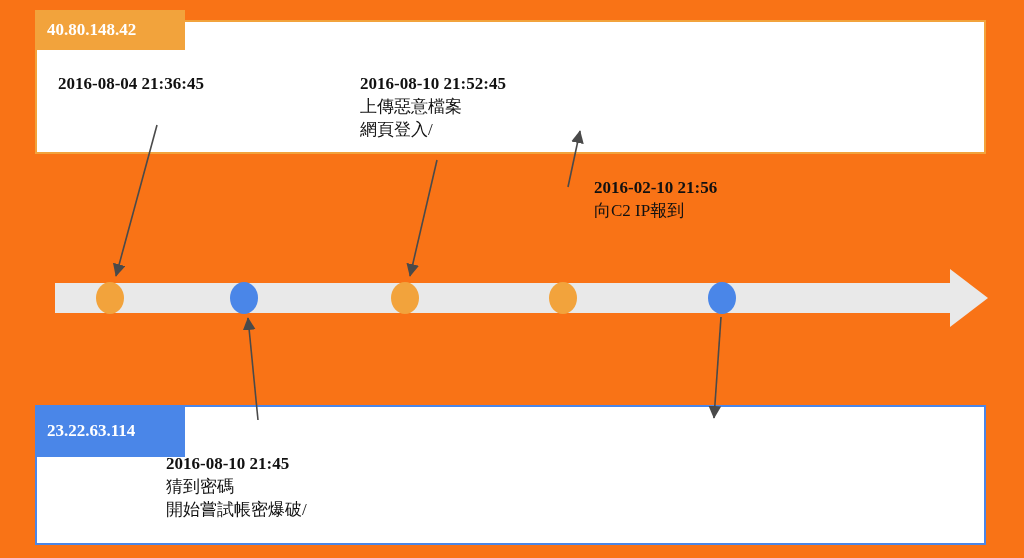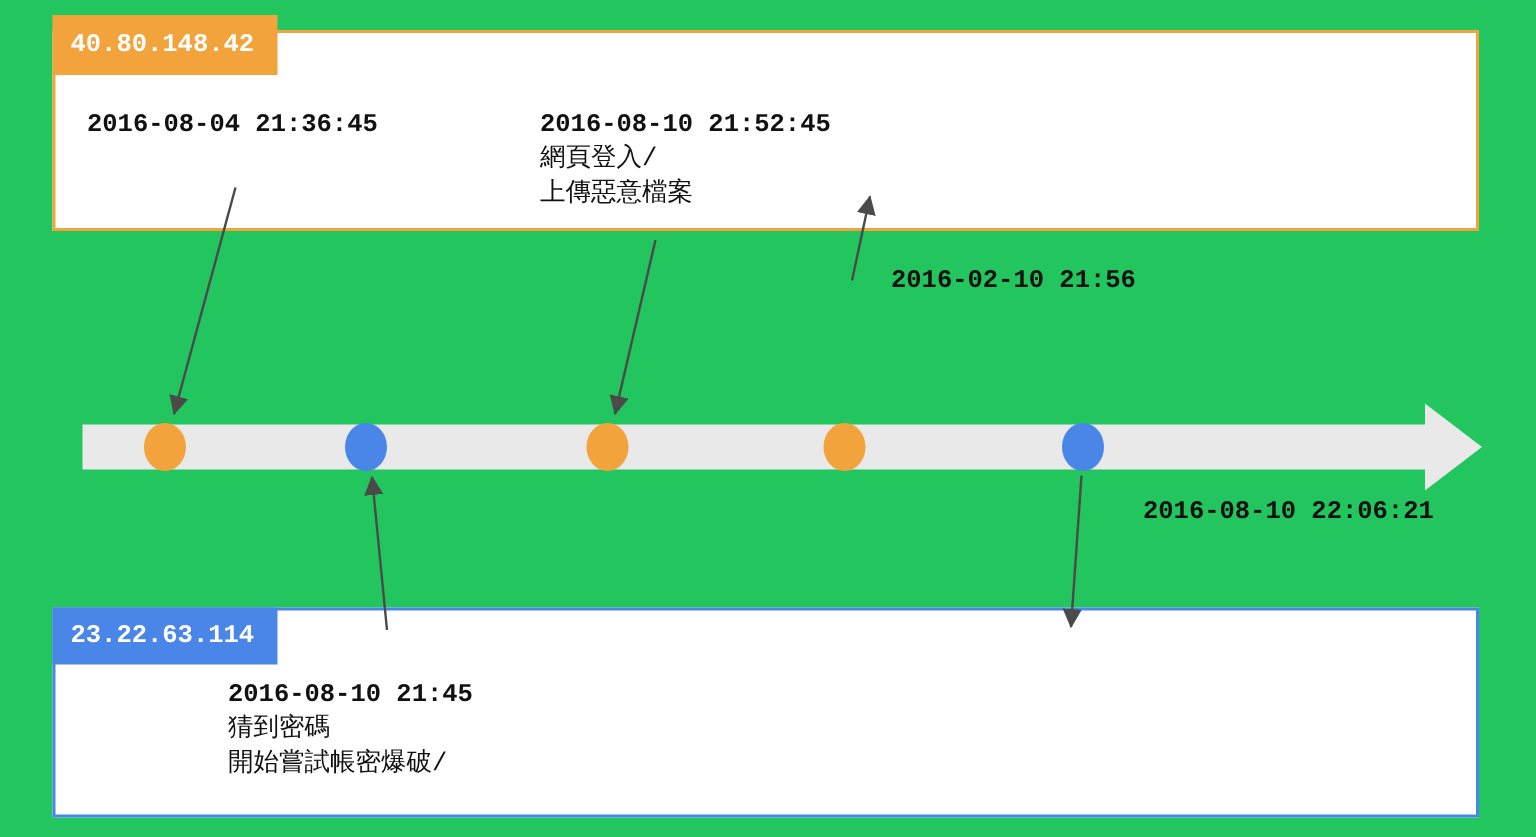--- a/index.html
+++ b/index.html
@@ -1,34 +1,34 @@
 <!DOCTYPE html>
 <html><head>
 <meta charset="utf-8">
 <style>
   html, body { margin: 0; padding: 0; background: #fff; }
   .canvas {
     position: relative;
     width: 1024px;
     height: 558px;
-    background: #22c55e;
-    font-family: Liberation Mono, monospace;
+    background: #f97316;
+    font-family: Liberation Serif, serif;
     overflow: hidden;
     color: #111;
   }
   .group-box { position: absolute; background: #ffffff; box-sizing: border-box; z-index: 1; }
   .box-top    { left: 35px; top: 20px;  width: 951px; height: 134px; border: 2px solid #F2A33C; }
   .box-bottom { left: 35px; top: 405px; width: 951px; height: 140px; border: 2px solid #4A86E8; }
 
   .ip-tab {
     position: absolute; color: #fff; font-weight: bold; font-size: 17px;
     display: flex; align-items: center; padding-left: 12px; box-sizing: border-box; z-index: 3;
   }
   .tab-top    { left: 35px; top: 10px;  width: 150px; height: 40px; background: #F2A33C; }
-  .tab-bottom { left: 35px; top: 405px; width: 150px; height: 38px; background: #4A86E8; }
+  .tab-bottom { left: 35px; top: 405px; width: 150px; height: 52px; background: #4A86E8; }
 
   .timeline-body {
     position: absolute; left: 55px; top: 283px; width: 895px; height: 30px;
     background: #E9E9E9; z-index: 1;
   }
   .timeline-head {
     position: absolute; left: 950px; top: 269px; width: 0; height: 0;
     border-top: 29px solid transparent; border-bottom: 29px solid transparent;
     border-left: 38px solid #E9E9E9; z-index: 1;
   }
@@ -65,33 +65,33 @@
   <div class="dot orange" style="left:391px"></div>
   <div class="dot orange" style="left:549px"></div>
   <div class="dot blue" style="left:708px"></div>
 
   <div class="event" style="left:58px; top:72px">
     <div class="time">2016-08-04 21:36:45</div>
   </div>
 
   <div class="event" style="left:360px; top:72px">
     <div class="time">2016-08-10 21:52:45</div>
+    <div>上傳惡意檔案</div>
     <div>網頁登入/</div>
-    <div>上傳惡意檔案</div>
   </div>
 
   <div class="event" style="left:594px; top:176px">
     <div class="time">2016-02-10 21:56</div>
+    <div>向C2 IP報到</div>
   </div>
 
   <div class="event" style="left:762px; top:330px">
-    <div class="time">2016-08-10 22:06:21</div>
   </div>
 
-  <div class="event" style="left:152px; top:452px">
+  <div class="event" style="left:166px; top:452px">
     <div class="time">2016-08-10 21:45</div>
     <div>猜到密碼</div>
     <div>開始嘗試帳密爆破/</div>
   </div>
 
   <svg class="overlay" width="1024" height="558" viewBox="0 0 1024 558">
     <defs>
       <marker id="ah" markerWidth="9" markerHeight="9" refX="7.5" refY="4" orient="auto">
         <path d="M0,0 L8,4 L0,8 Z" fill="#4A4A4A"></path>
       </marker>

